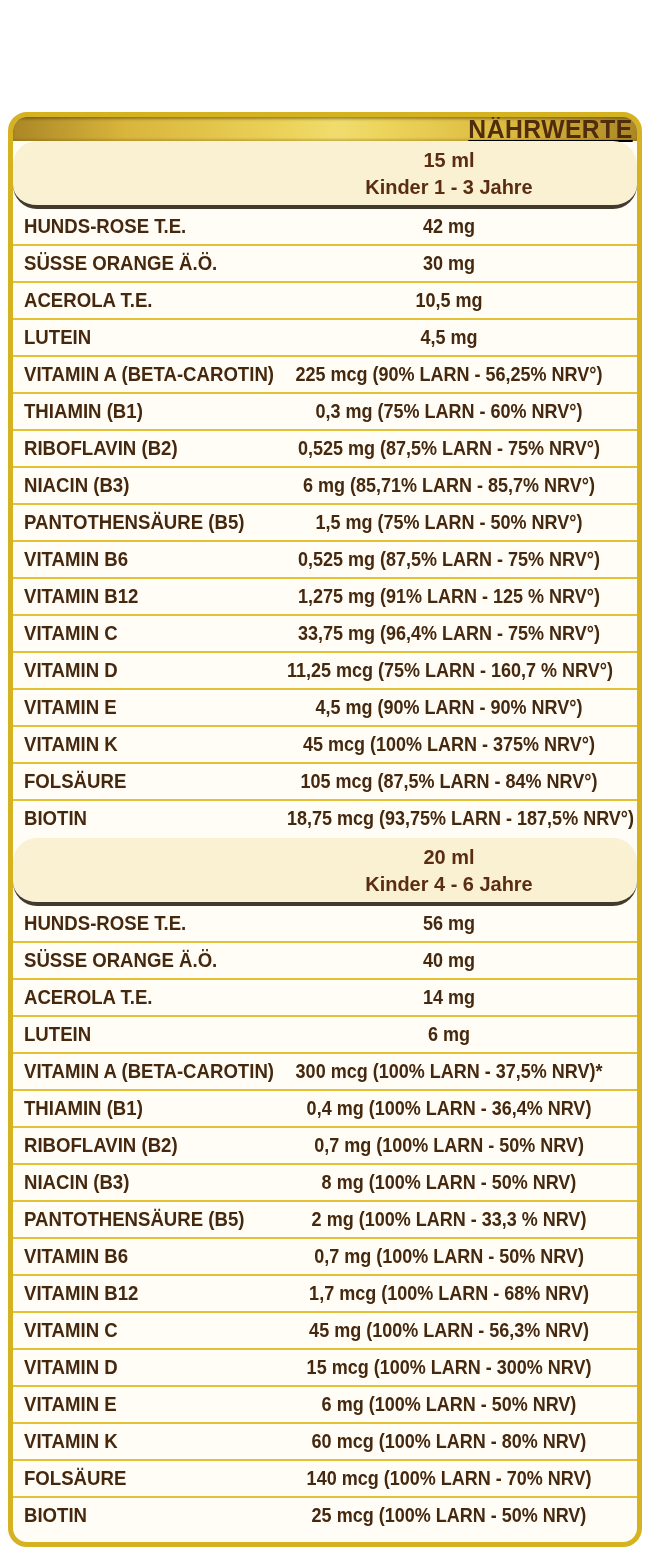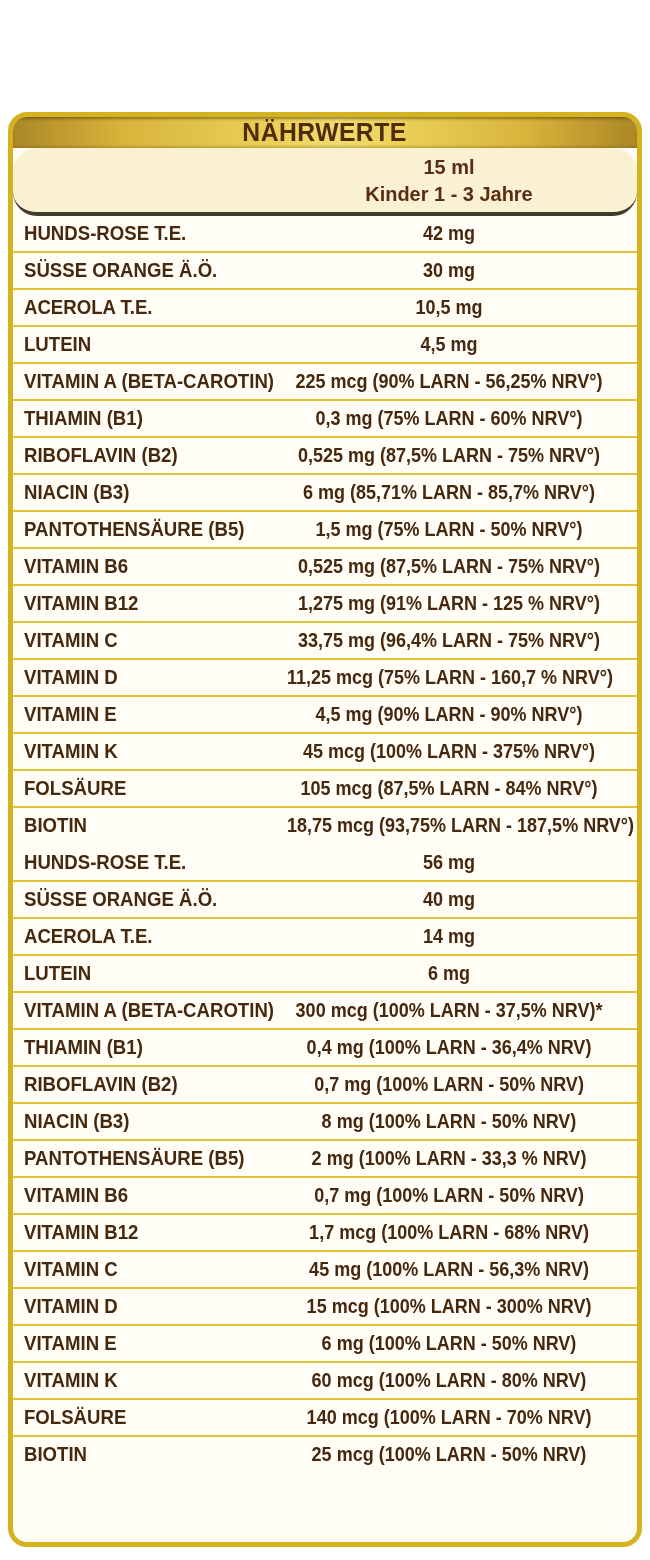--- a/index.html
+++ b/index.html
@@ -6,23 +6,24 @@
   .page{
     position:relative;width:650px;height:1560px;background:#ffffff;overflow:hidden;
     font-family:"Liberation Sans",sans-serif;
   }
   .card{
     position:absolute;left:8px;top:112px;width:634px;height:1435px;
     box-sizing:border-box;border:5px solid #d5b320;border-radius:19px;
     background:#fffdf6;overflow:hidden;
   }
   .title-band{
-    height:31px;display:flex;align-items:center;justify-content:center;
+    height:24px;display:flex;align-items:center;justify-content:flex-end;
     background:linear-gradient(90deg,#ab8726 0%,#d9b53c 18%,#ecd35a 44%,#f0dc6e 52%,#ecd35a 60%,#d9b53c 82%,#ab8726 100%);
     box-shadow:inset 0 4px 3px -2px rgba(80,60,5,0.55), inset 0 -2px 2px rgba(120,90,10,0.30);
+    text-decoration:underline;
   }
   .title-band .title{
     font-size:26px;font-weight:bold;color:#4f2c0c;letter-spacing:0.5px;
     transform:scaleX(0.95);white-space:nowrap;
   }
   .section-header{
     position:relative;height:64px;background:#faf0d2;
     border-bottom:4px solid #433a2e;box-sizing:content-box;border-radius:24px;
   }
   .section-header .value-col{
@@ -146,20 +147,26 @@
   </div>
 
   <div class="row">
     <span class="label">BIOTIN</span>
     <span class="value">18,75 mcg (93,75% LARN - 187,5% NRV°)</span>
   </div>
 </div>
   </section>
 
   <section class="section">
+    <header class="section-header">
+      <div class="value-col">
+        <div class="serving">20 ml</div>
+        <div class="group">Kinder 4 - 6 Jahre</div>
+      </div>
+    </header>
     <div class="rows">
   <div class="row">
     <span class="label">HUNDS-ROSE T.E.</span>
     <span class="value">56 mg</span>
   </div>
 
   <div class="row">
     <span class="label">SÜSSE ORANGE Ä.Ö.</span>
     <span class="value">40 mg</span>
   </div>

